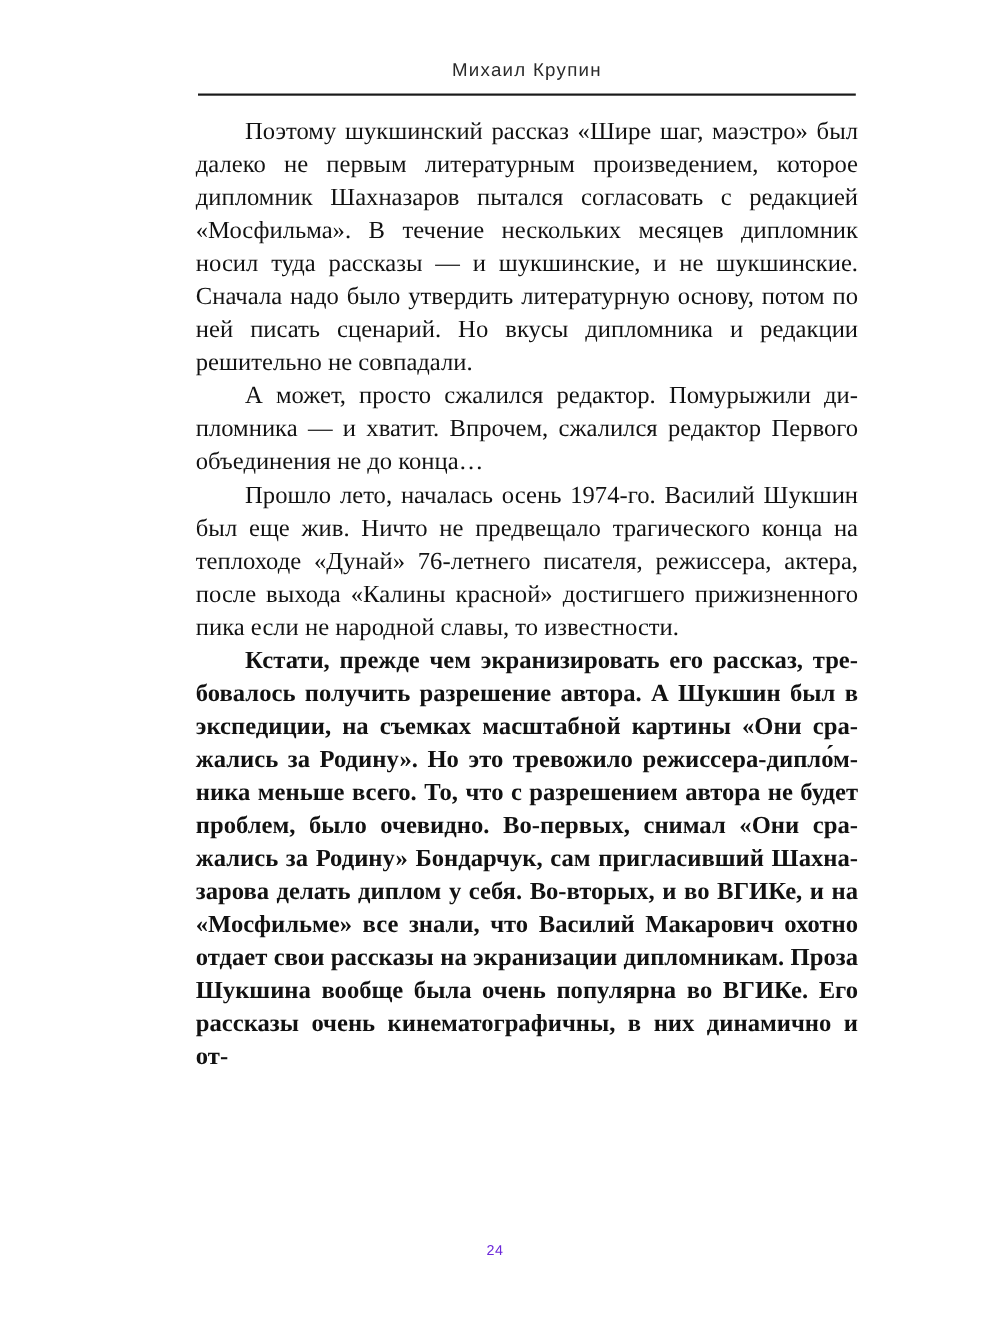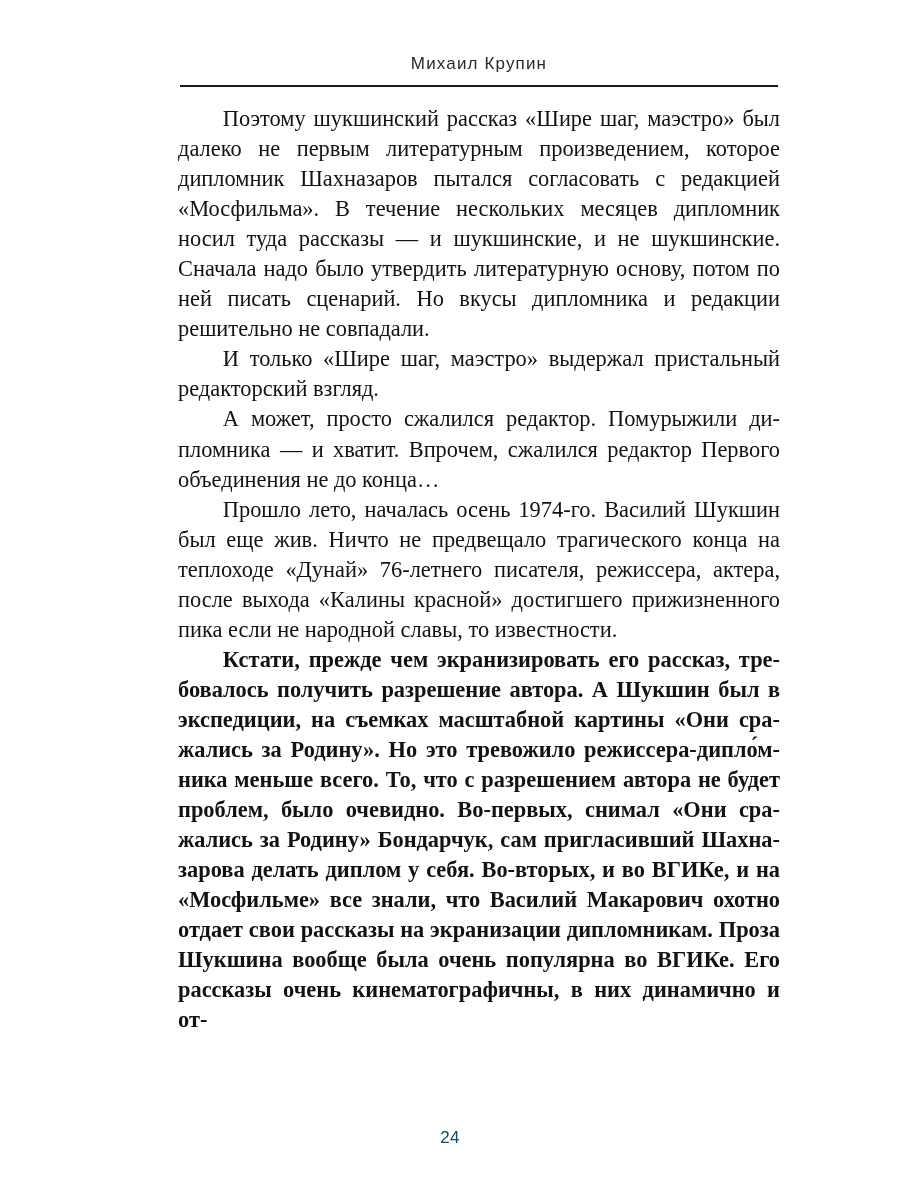--- a/index.html
+++ b/index.html
@@ -78,39 +78,38 @@
   
   .folio {
     position: absolute;
     left: 0;
     right: 0;
     top: 1128px;
     text-align: center;
   }
   .folio-number {
     font-family: "Liberation Sans", "DejaVu Sans", sans-serif;
-    font-size: 17px;
-    color: #0c4a6e;
+    font-size: 13px;
+    color: #6d28d9;
     letter-spacing: 0.4px;
   }
 </style>
 </head>
 <body>
 
 <div class="page">
 
   <div class="running-head">
     <span class="running-head-text">Михаил  Крупин</span>
   </div>
 
   <div class="head-rule"></div>
 
   <div class="text-block">
     <p class="indent">Поэтому шукшинский рассказ «Шире шаг, маэстро» был далеко не первым литературным произведением, которое дипломник Шахназаров пытался согласовать с редакцией «Мосфильма». В течение нескольких месяцев дипломник носил туда рассказы — и шукшинские, и не шукшинские. Сначала надо было утвердить литературную основу, потом по ней писать сценарий. Но вкусы дипломника и редакции решительно не совпадали.</p>
-    <p class="indent">И только «Шире шаг, маэстро» выдержал пристальный редакторский взгляд.</p>
     <p class="indent">А может, просто сжалился редактор. Помурыжили ди­пломника — и хватит. Впрочем, сжалился редактор Первого объединения не до конца…</p>
     <p class="indent">Прошло лето, началась осень 1974-го. Василий Шукшин был еще жив. Ничто не предвещало трагического конца на теплоходе «Дунай» 76-летнего писателя, режиссера, актера, после выхода «Калины красной» достигшего при­жизненного пика если не народной славы, то известности.</p>
     <p class="indent">Кстати, прежде чем экранизировать его рассказ, тре­бовалось получить разрешение автора. А Шукшин был в экспедиции, на съемках масштабной картины «Они сра­жались за Родину». Но это тревожило режиссера-дипло́м­ника меньше всего. То, что с разрешением автора не будет проблем, было очевидно. Во-первых, снимал «Они сра­жались за Родину» Бондарчук, сам пригласивший Шахна­зарова делать диплом у себя. Во-вторых, и во ВГИКе, и на «Мосфильме» все знали, что Василий Макарович охотно отдает свои рассказы на экранизации дипломникам. Проза Шукшина вообще была очень популярна во ВГИКе. Его рассказы очень кинематографичны, в них динамично и от-</p>
   </div>
 
   <div class="folio">
     <span class="folio-number">24</span>
   </div>
 
 </div>

